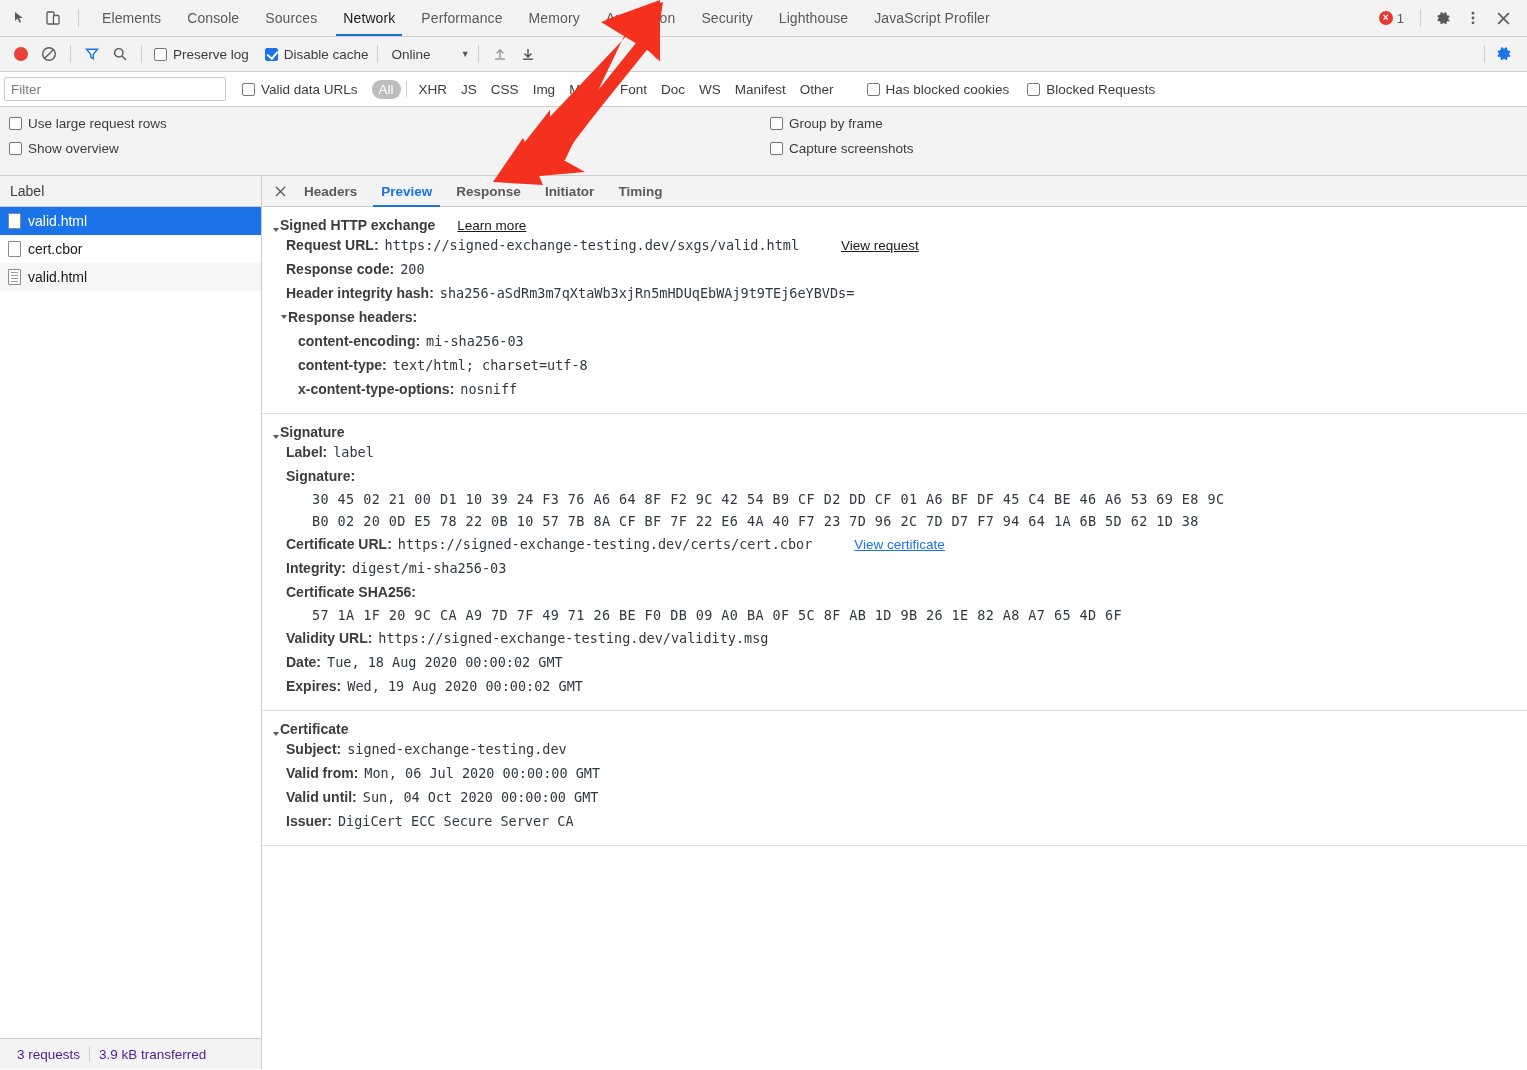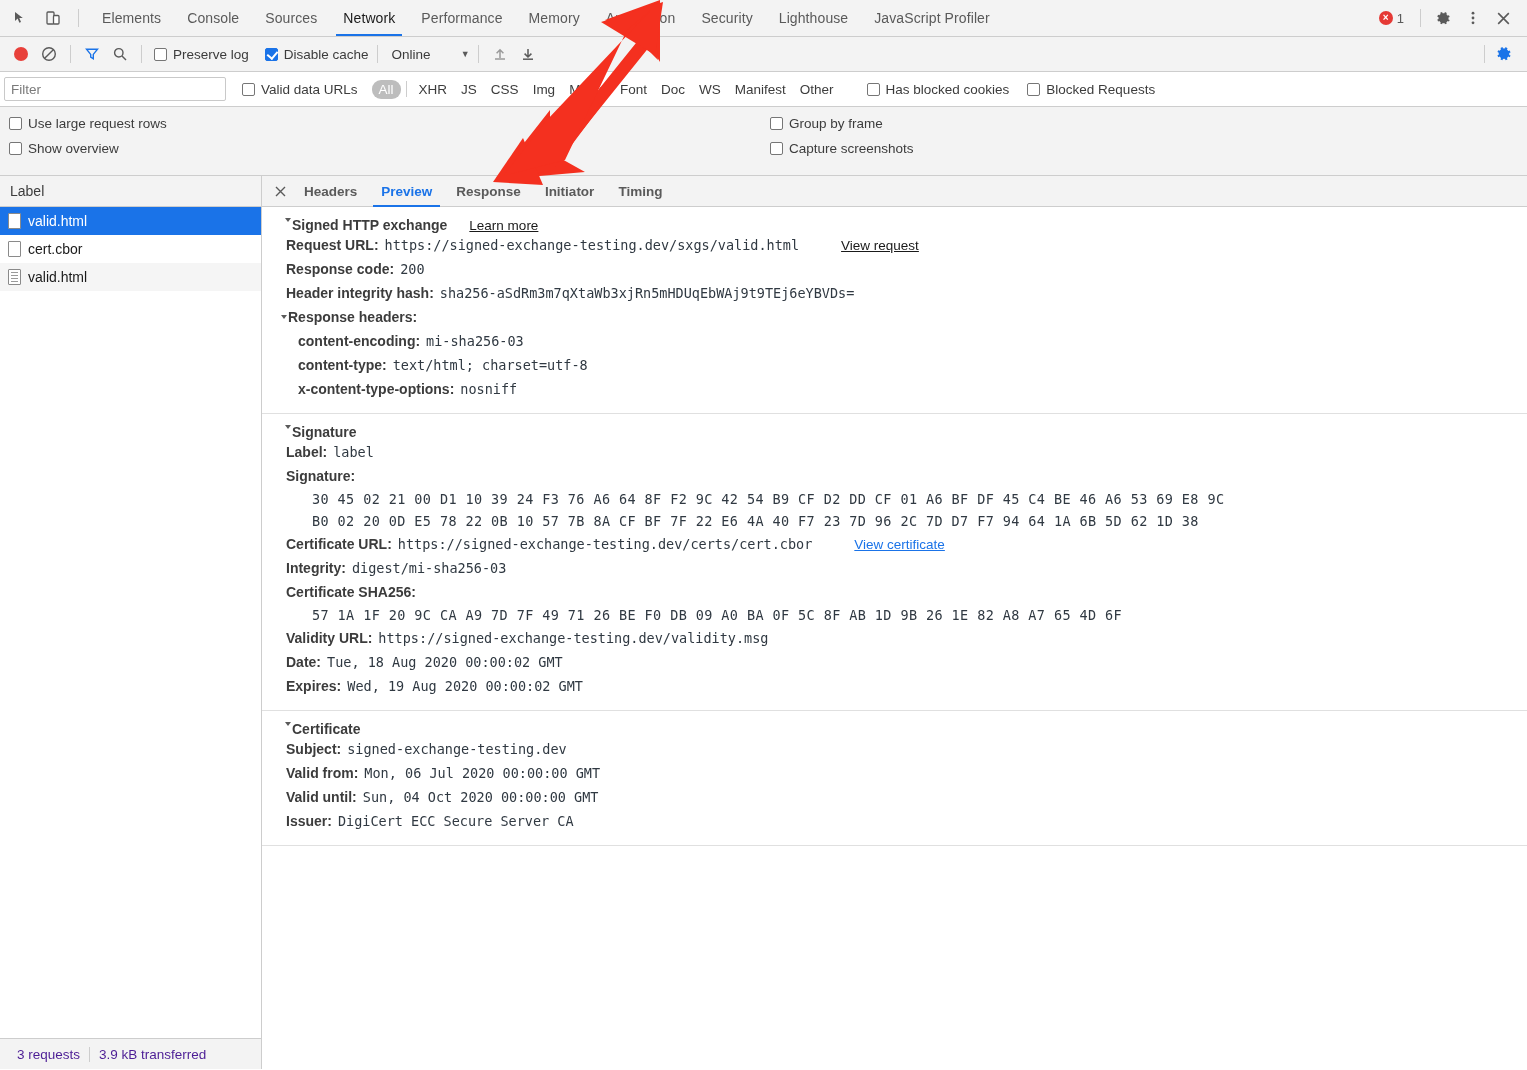--- a/index.html
+++ b/index.html
@@ -205,21 +205,21 @@
     padding-left:12px;
     font-size:14px; font-weight:bold; color:#3c3c3c;
   }
   .tri {
     display:inline-block; width:0;height:0;
     border-left:4.5px solid #5a5a5a;
     border-top:3.5px solid transparent; border-bottom:3.5px solid transparent;
     transform:rotate(90deg);
     margin-right:2px;
   }
-  .sec-head .lbl { display:flex;align-items:flex-start;margin-left:12px; }
+  .sec-head .lbl { display:flex;align-items:flex-end; }
   .link { color:#1a1a1a; text-decoration:underline; font-weight:normal; font-size:13.5px; }
   .link.blue { color:#1a73e8; }
   .row {
     display:flex; align-items:baseline; gap:0;
     padding:4px 0 4px 24px;
     font-size:14px;
     white-space:nowrap;
   }
   .row .k { font-weight:bold; color:#3c3c3c; }
   .row .v { font-family:"DejaVu Sans Mono", monospace; color:#303942; font-size:13.5px; margin-left:6px; }

